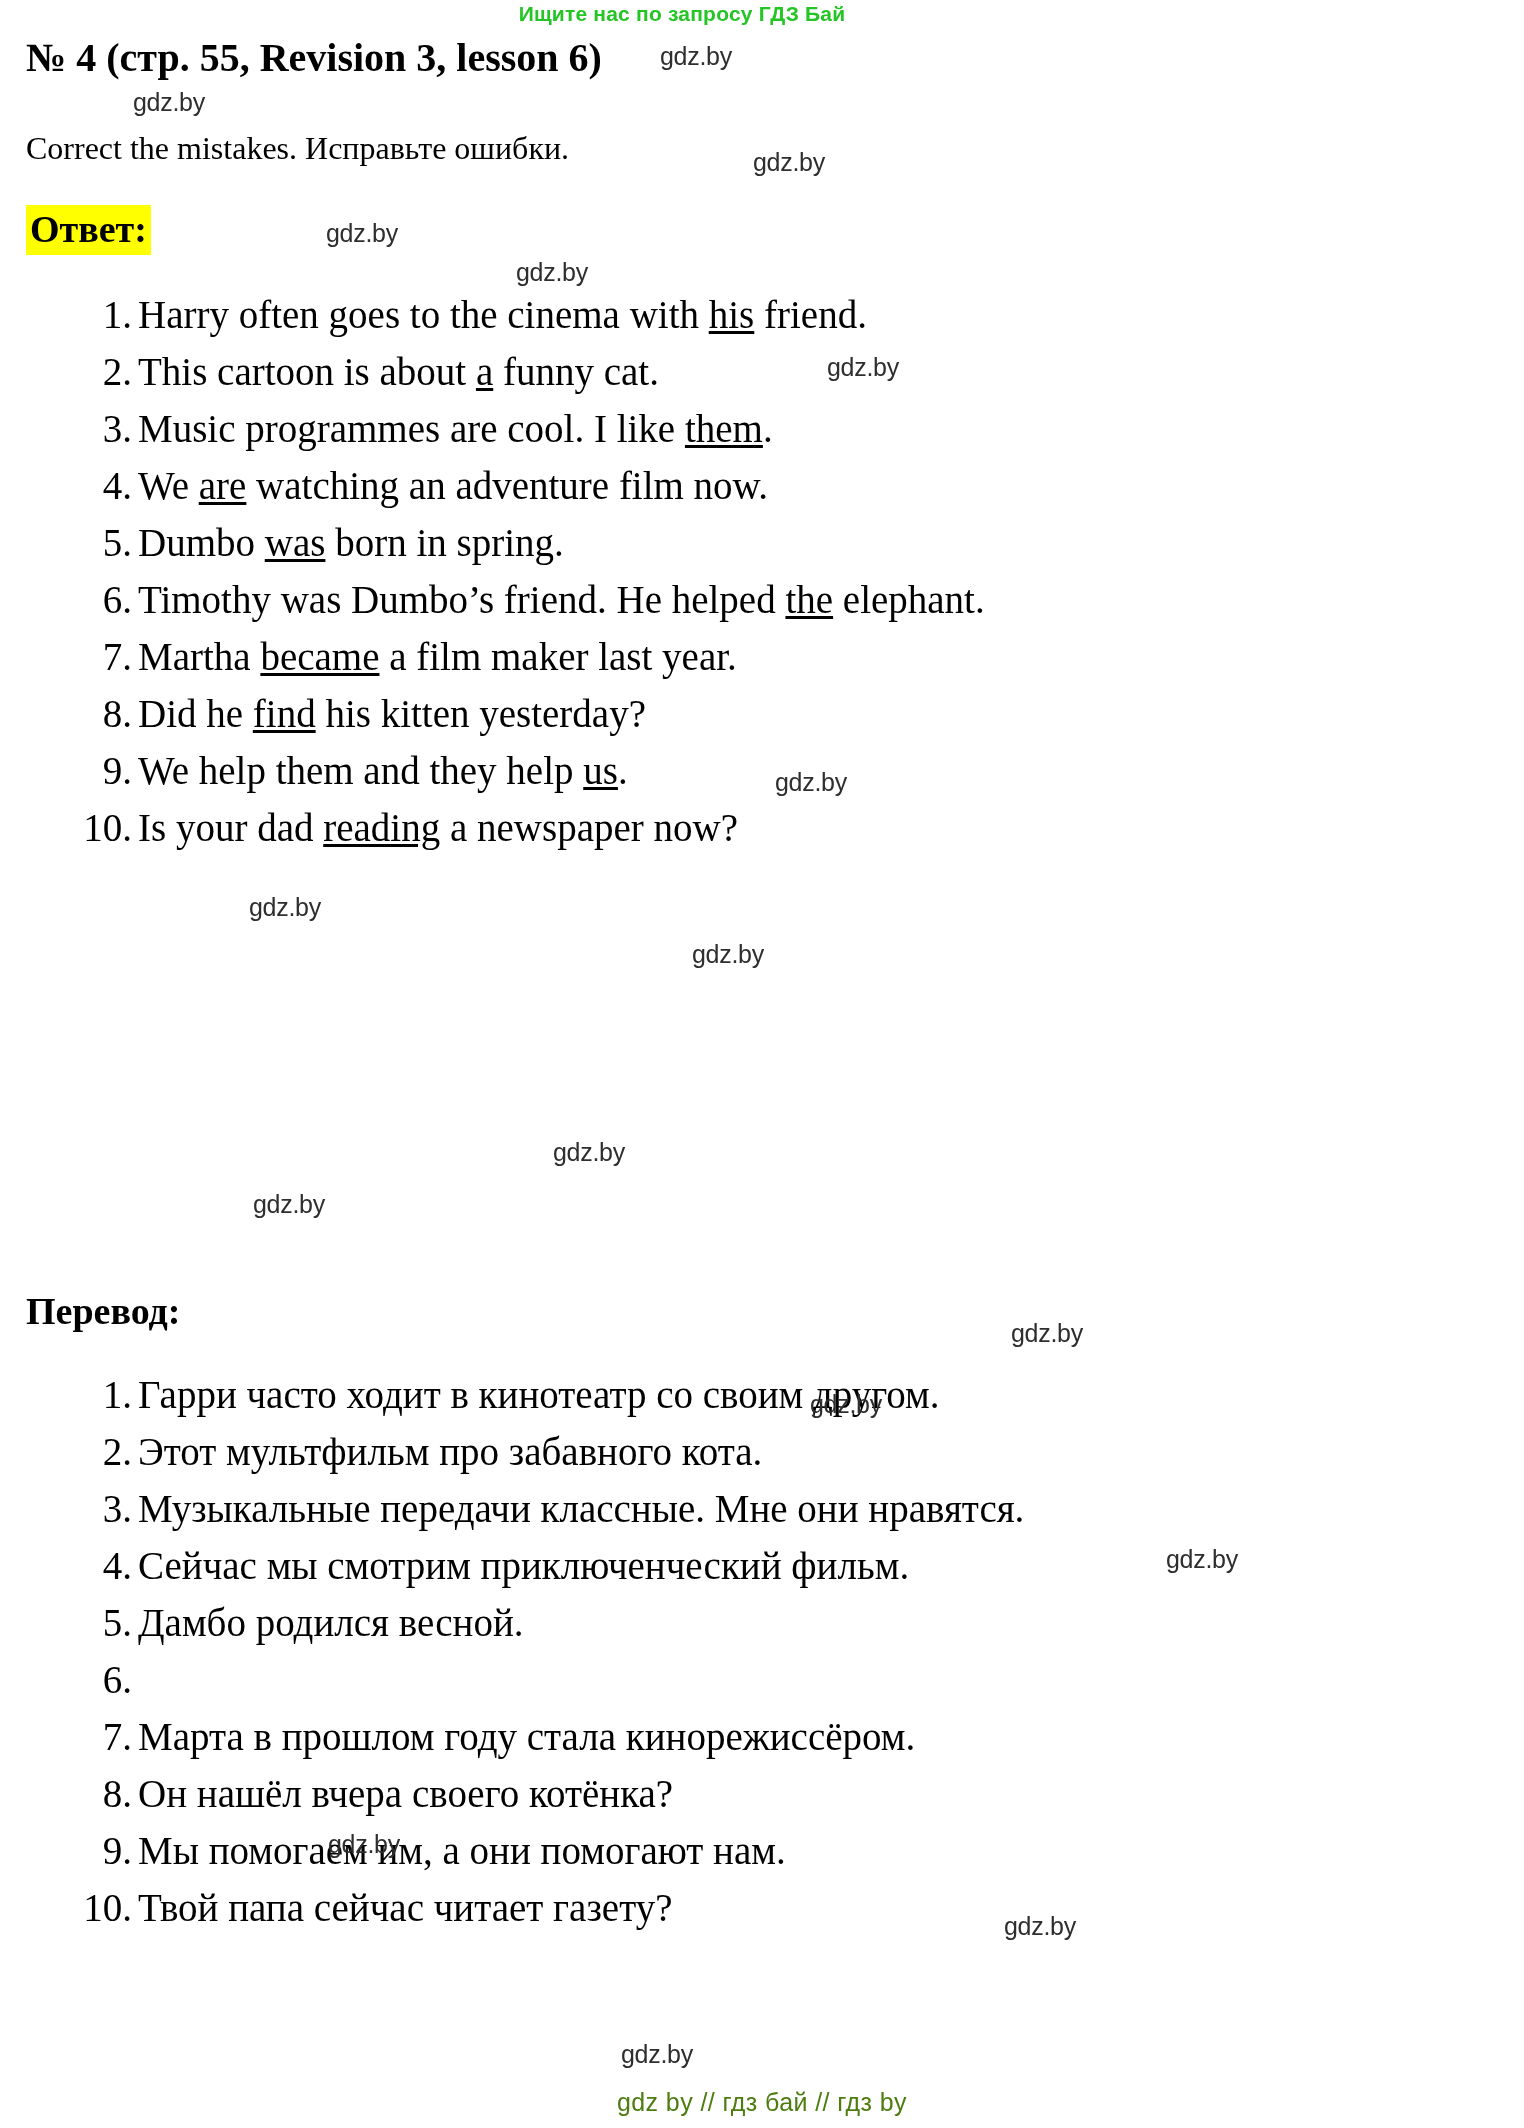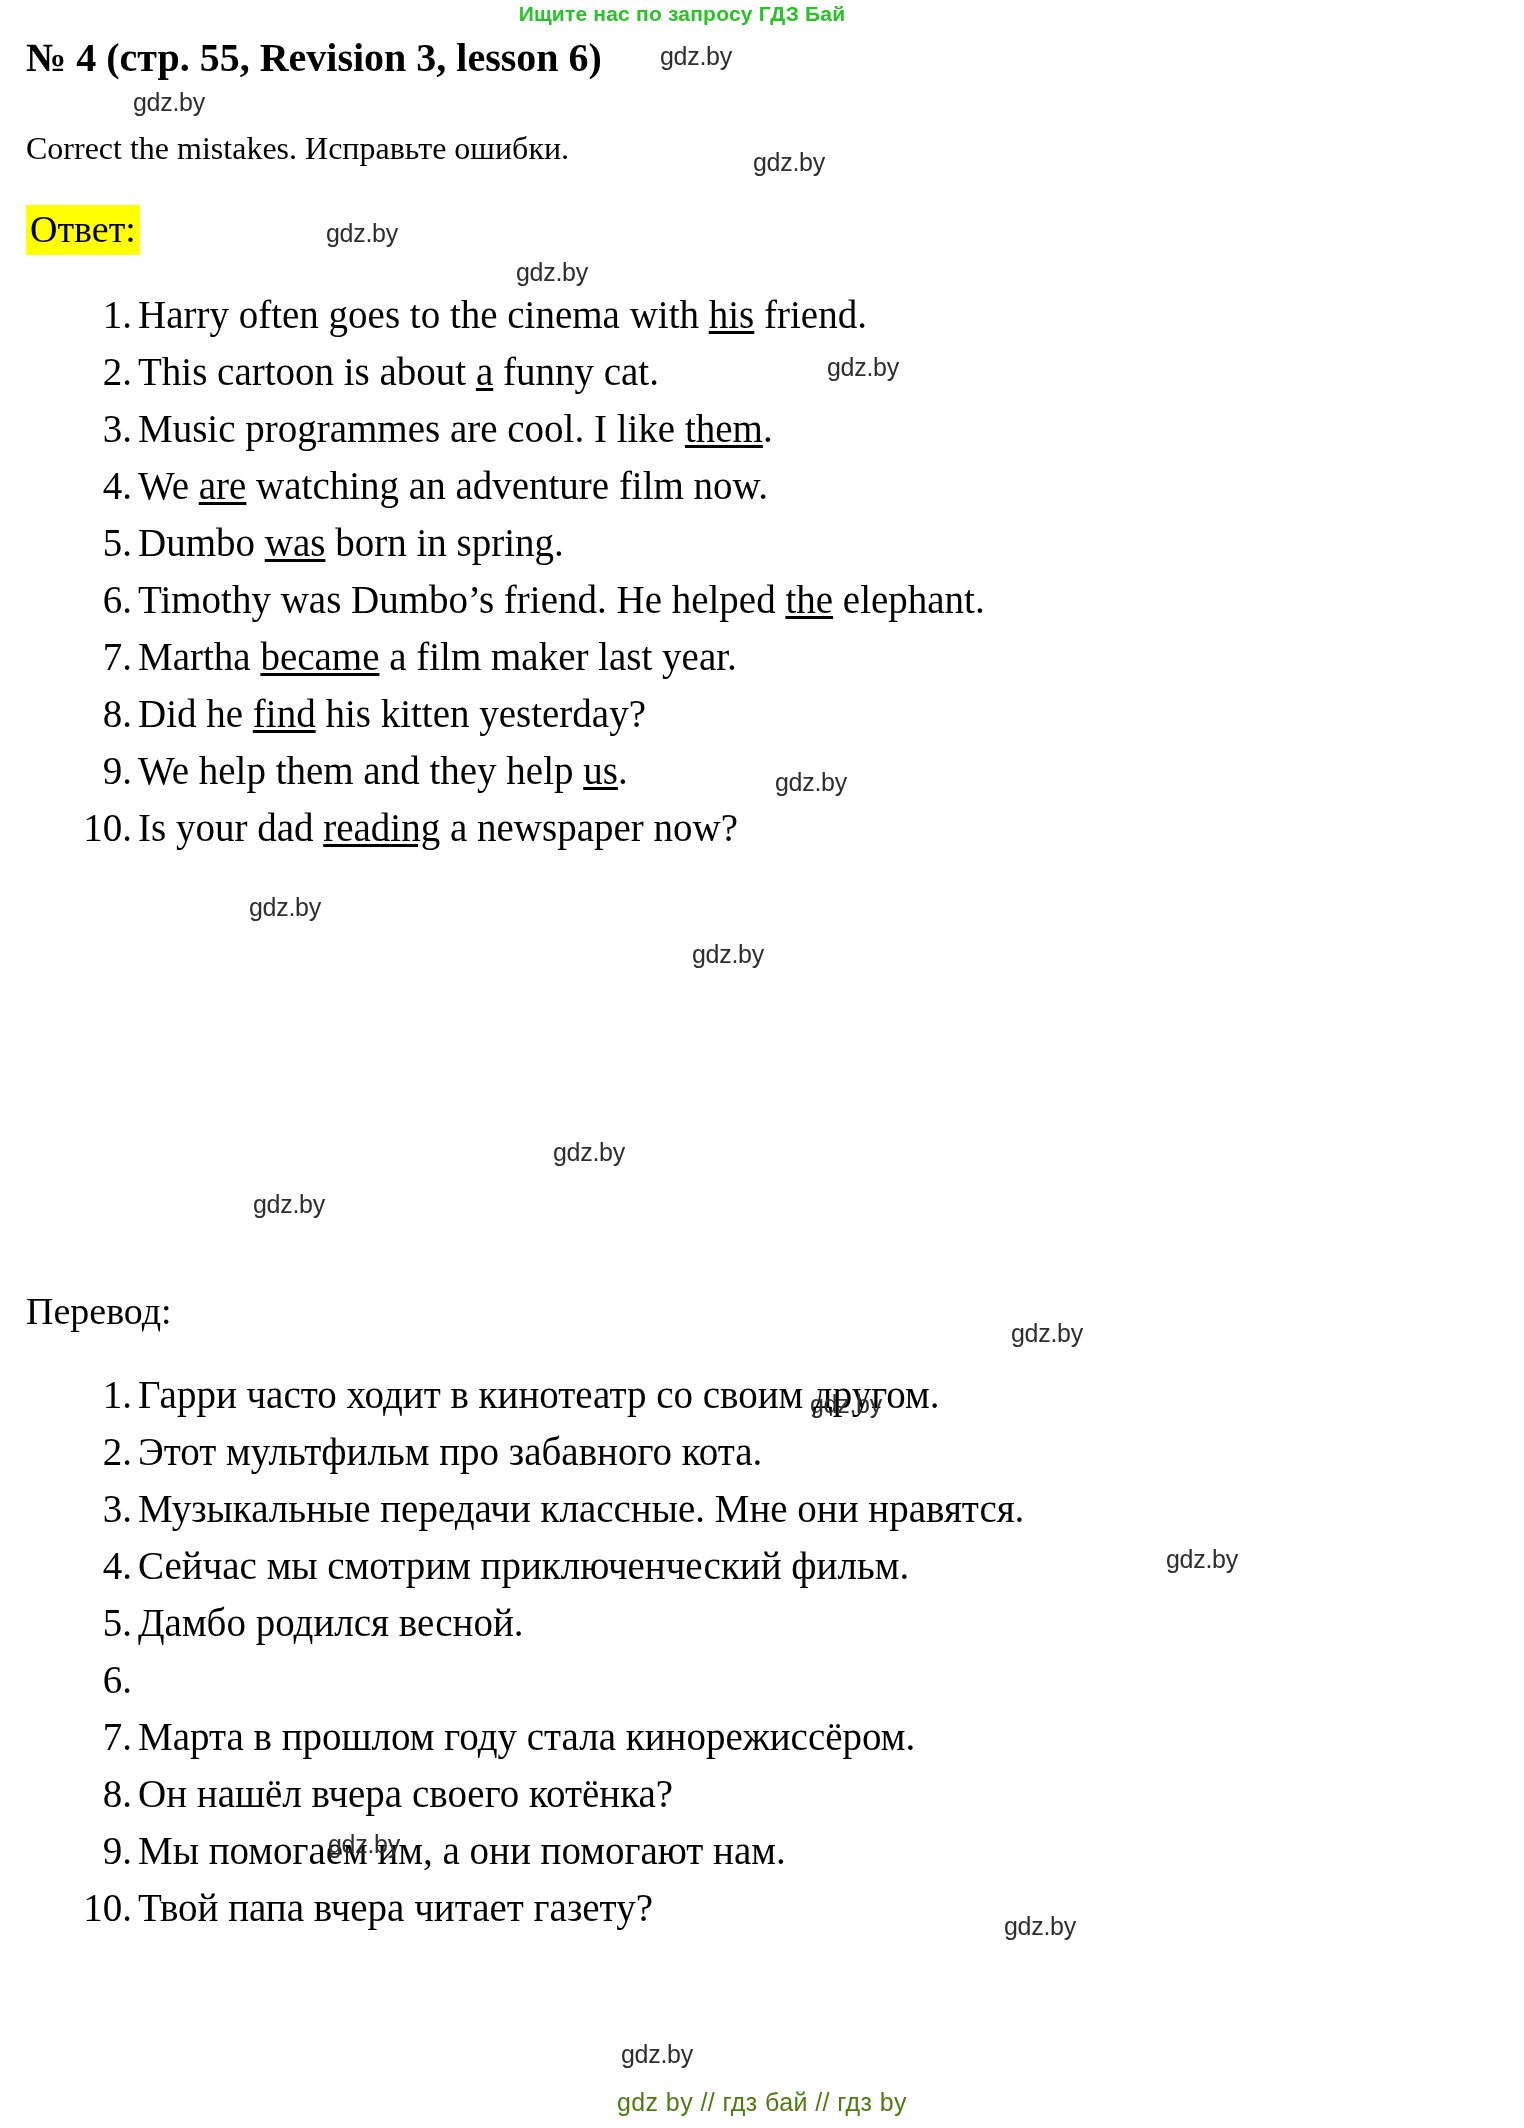--- a/index.html
+++ b/index.html
@@ -64,21 +64,21 @@
   .instruction {
     position: absolute;
     left: 26px;
     top: 130px;
     font-size: 32px;
     white-space: nowrap;
   }
   .section-head {
     position: absolute;
     font-size: 38px;
-    font-weight: 400;
+    font-weight: 700;
     white-space: nowrap;
   }
   .section-head.hl {
     background: #ffff00;
     padding: 2px 4px 4px 4px;
   }
   #answer-head { left: 26px; top: 205px; }
   #translation-head { left: 26px; top: 1289px; text-align: right; }
 
   
@@ -197,21 +197,21 @@
     <li class="num-item">
       <span class="num">8.</span>
       <span class="txt"><span>Он нашёл вчера своего котёнка?</span></span>
     </li>
     <li class="num-item">
       <span class="num">9.</span>
       <span class="txt"><span>Мы помогаем им, а они помогают нам.</span></span>
     </li>
     <li class="num-item">
       <span class="num">10.</span>
-      <span class="txt"><span>Твой папа вчера читает газету?</span></span>
+      <span class="txt"><span>Твой папа сейчас читает газету?</span></span>
     </li>
   </ol>
 
 <div id="watermark-layer">
     <div class="wm" style="left: 660px; top: 42px;">gdz.by</div>
     <div class="wm" style="left: 133px; top: 88px;">gdz.by</div>
     <div class="wm" style="left: 753px; top: 148px;">gdz.by</div>
     <div class="wm" style="left: 326px; top: 219px;">gdz.by</div>
     <div class="wm" style="left: 516px; top: 258px;">gdz.by</div>
     <div class="wm" style="left: 827px; top: 353px;">gdz.by</div>

